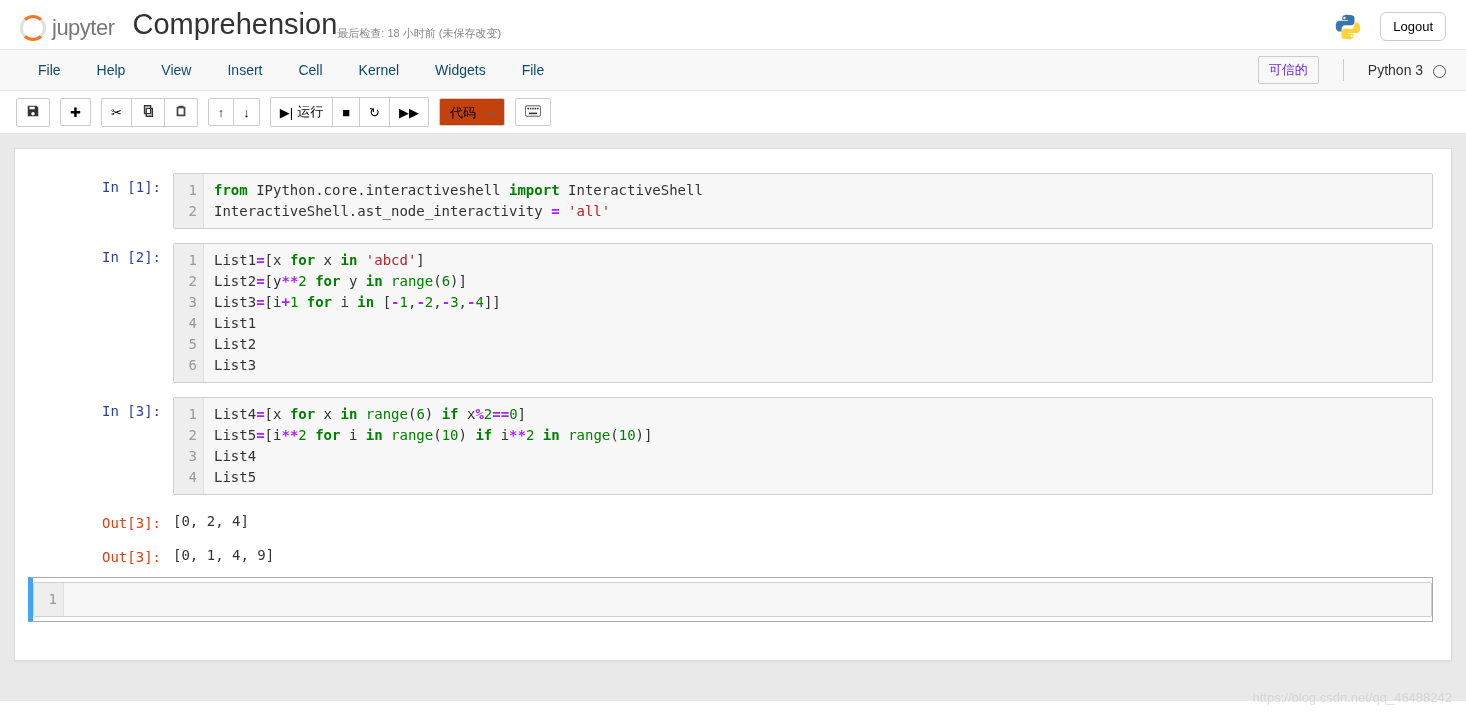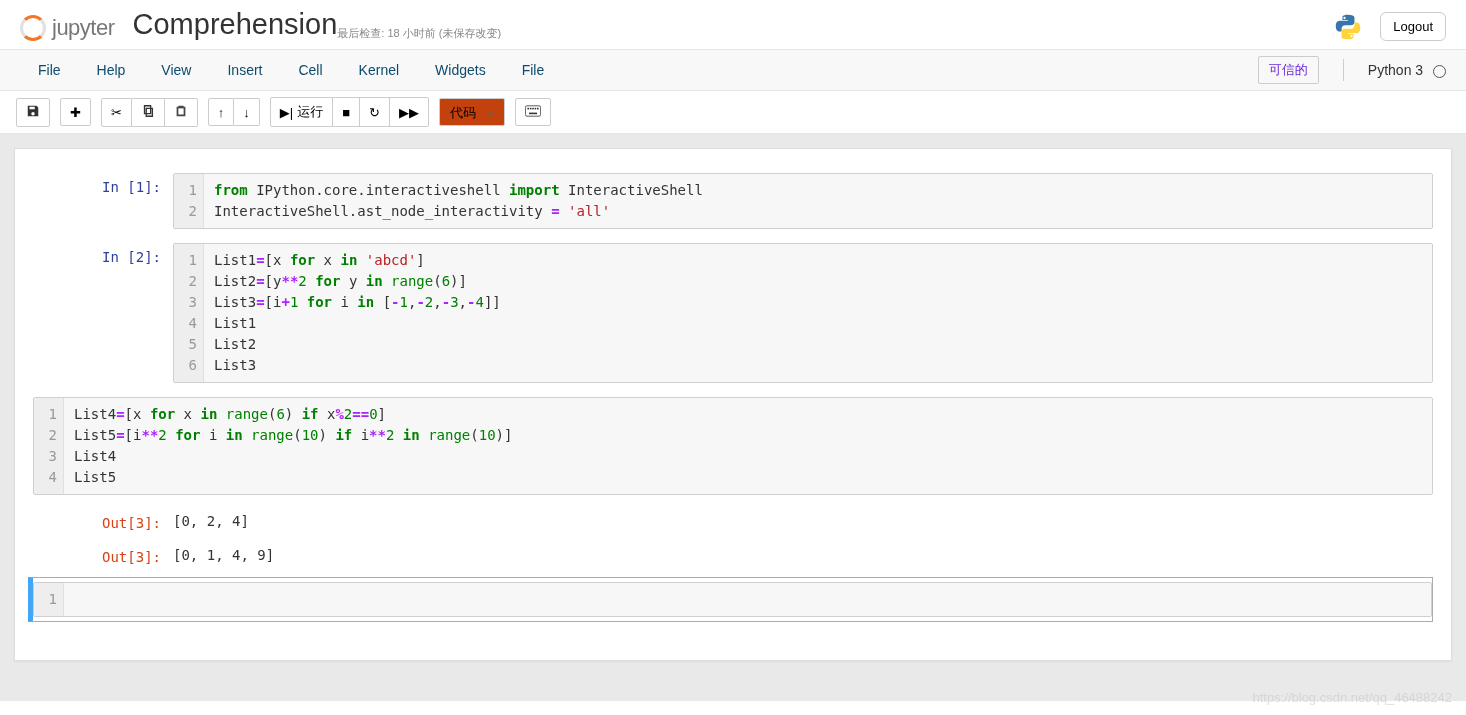--- a/index.html
+++ b/index.html
@@ -209,20 +209,21 @@
             <div class="code-lines">List1<span class="op">=</span>[x <span class="kw">for</span> x <span class="kw">in</span> <span class="str">'abcd'</span>]
 List2<span class="op">=</span>[y<span class="op">**</span><span class="num">2</span> <span class="kw">for</span> y <span class="kw">in</span> <span class="bi">range</span>(<span class="num">6</span>)]
 List3<span class="op">=</span>[i<span class="op">+</span><span class="num">1</span> <span class="kw">for</span> i <span class="kw">in</span> [<span class="op">-</span><span class="num">1</span>,<span class="op">-</span><span class="num">2</span>,<span class="op">-</span><span class="num">3</span>,<span class="op">-</span><span class="num">4</span>]]
 List1
 List2
 List3</div>
           </div>
         </div>
       </div>
       <div class="cell">
+        <div class="prompt">In [3]:</div>
         <div class="input-area">
           <div class="code-block">
             <div class="gutter">1
 2
 3
 4</div>
             <div class="code-lines">List4<span class="op">=</span>[x <span class="kw">for</span> x <span class="kw">in</span> <span class="bi">range</span>(<span class="num">6</span>) <span class="kw">if</span> x<span class="op">%</span><span class="num">2</span><span class="op">==</span><span class="num">0</span>]
 List5<span class="op">=</span>[i<span class="op">**</span><span class="num">2</span> <span class="kw">for</span> i <span class="kw">in</span> <span class="bi">range</span>(<span class="num">10</span>) <span class="kw">if</span> i<span class="op">**</span><span class="num">2</span> <span class="kw">in</span> <span class="bi">range</span>(<span class="num">10</span>)]
 List4
 List5</div>

